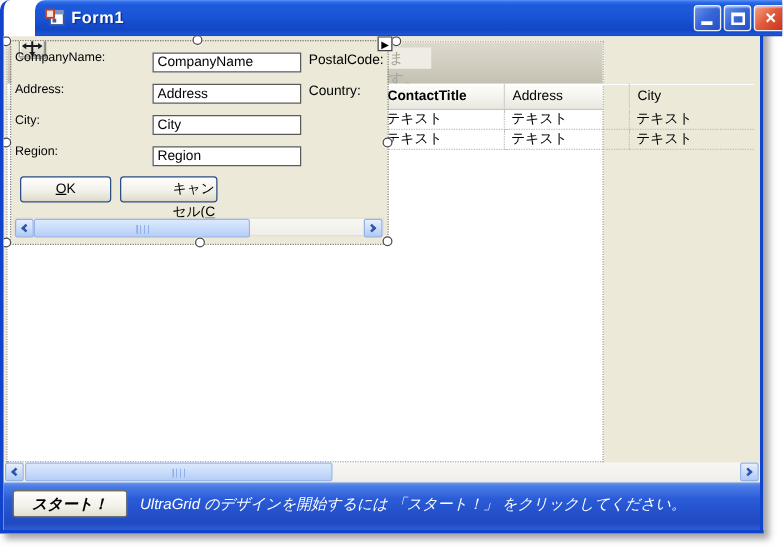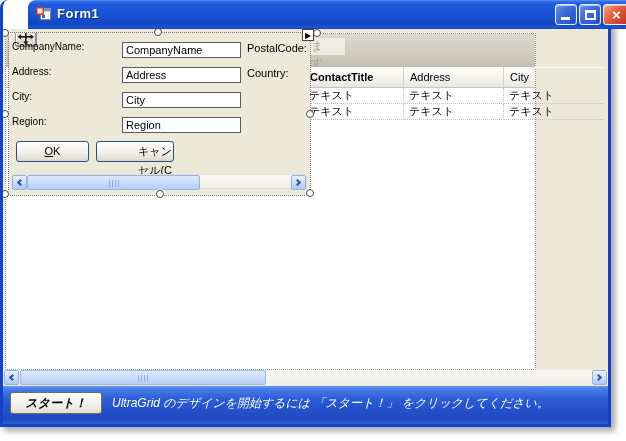--- a/index.html
+++ b/index.html
@@ -27,21 +27,21 @@
     background:linear-gradient(135deg,#f5a385 0%,#e25a3c 45%,#c23014 100%);}
   .glyph-min{position:absolute;left:5px;bottom:4px;width:9px;height:3px;background:#fff;}
   .glyph-max{position:absolute;left:5px;top:5px;width:11px;height:10px;border:2px solid #fff;border-top-width:3px;}
   .glyph-close{position:absolute;left:0;top:0;width:100%;height:100%;color:#fff;font-weight:bold;
     font-size:15px;line-height:19px;text-align:center;}
 
   
   .client{position:absolute;left:0;top:29px;width:605px;height:395px;background:#ECE9D8;overflow:hidden;}
 
   
-  .grid{position:absolute;left:2px;top:4px;width:531px;height:337px;background:#fff;
+  .grid{position:absolute;left:2px;top:4px;width:478px;height:337px;background:#fff;
     border:1px dotted #9a9a93;}
   .grid-band{position:absolute;left:0;top:0;width:100%;height:33px;
     background:linear-gradient(180deg,#DCD9CD 0%,#CFCBBD 60%,#C4C0B1 100%);}
   .watermark{position:absolute;left:303px;top:4px;width:36px;height:17px;background:#EFEDE3;
     color:#A6A399;font-size:12px;line-height:17px;padding-left:2px;}
   .grid-headers{position:absolute;left:0;top:33px;width:100%;height:21px;
     background:linear-gradient(180deg,#FEFEFD 0%,#F4F3ED 55%,#E9E7DE 100%);
     border-bottom:1px solid #C9C5BA;}
   .hcell{position:absolute;top:0;height:20px;font-size:11px;line-height:20px;padding-left:6px;color:#000;
     border-right:1px solid #D5D2C7;box-shadow:inset 0 1px 0 #fff;overflow:hidden;white-space:nowrap;}

